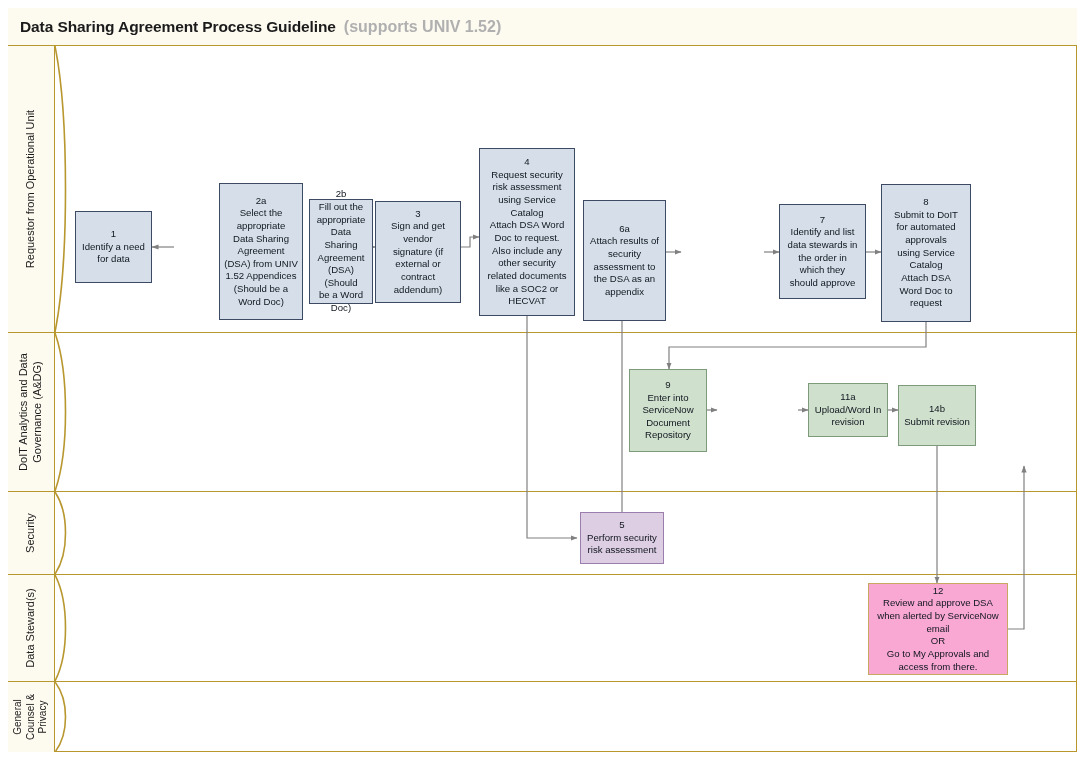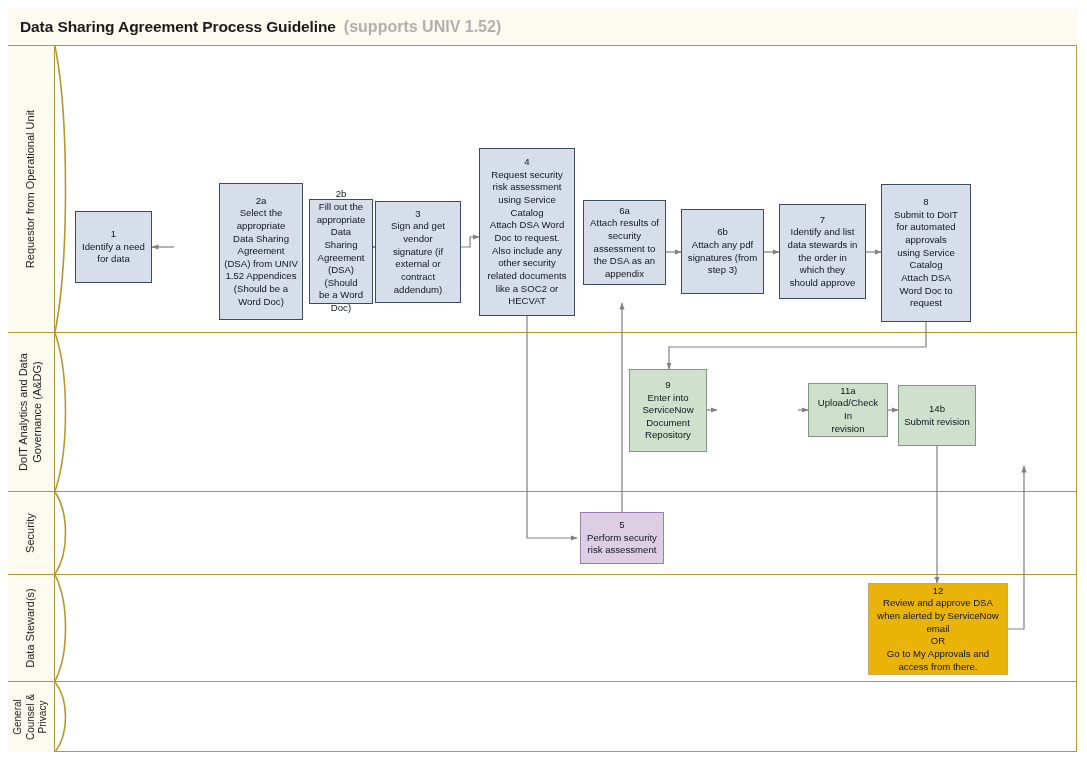--- a/index.html
+++ b/index.html
@@ -101,21 +101,21 @@
     text-align:center;
     font-size:9.6px;
     line-height:1.32;
     color:#10161f;
     padding:3px 4px;
     white-space:pre-line;
   }
   .node.blue{ background:#d6dfe9; border-color:#3c4a63; }
   .node.green{ background:#cfe0cd; border-color:#7d9a7b; }
   .node.purple{ background:#ddcee4; border-color:#9a7fae; }
-  .node.tan{ background:#eab308; border-color:#c9a95f; }
+  .node.tan{ background:#f9a8d4; border-color:#c9a95f; }
 
   
   svg.links{
     position:absolute;
     left:0; top:0;
     width:1087px; height:760px;
     pointer-events:none;
     overflow:visible;
   }
   .lnk{ stroke:#808080; stroke-width:1.2px; fill:none; }
@@ -251,31 +251,27 @@
 using Service
 Catalog
 Attach DSA Word
 Doc to request.
 Also include any
 other security
 related documents
 like a SOC2 or
 HECVAT</div>
 
-  <div class="node blue" style="left:583px; top:200px; width:83px;  height:85px;">6a
+  <div class="node blue" style="left:583px; top:200px; width:83px;  height:121px;">6a
 Attach results of
 security
 assessment to
 the DSA as an
 appendix</div>
 
-  <div class="node blue" style="left:681px; top:209px; width:83px;  height:85px;">6b
-Attach any pdf
-signatures (from
-step 3)</div>
 
   <div class="node blue" style="left:779px; top:204px; width:87px;  height:95px;">7
 Identify and list
 data stewards in
 the order in
 which they
 should approve</div>
 
   <div class="node blue" style="left:881px; top:184px; width:90px;  height:138px;">8
 Submit to DoIT
@@ -288,21 +284,21 @@
 request</div>
 
   <div class="node green" style="left:629px; top:369px; width:78px;  height:83px;">9
 Enter into
 ServiceNow
 Document
 Repository</div>
 
 
   <div class="node green" style="left:808px; top:383px; width:80px;  height:54px;">11a
-Upload/Check In
+Upload/Word In
 revision</div>
 
   <div class="node green" style="left:898px; top:385px; width:78px;  height:61px;">14b
 Submit revision</div>
 
 
   <div class="node purple" style="left:580px; top:512px; width:84px;  height:52px;">5
 Perform security
 risk assessment</div>
 

